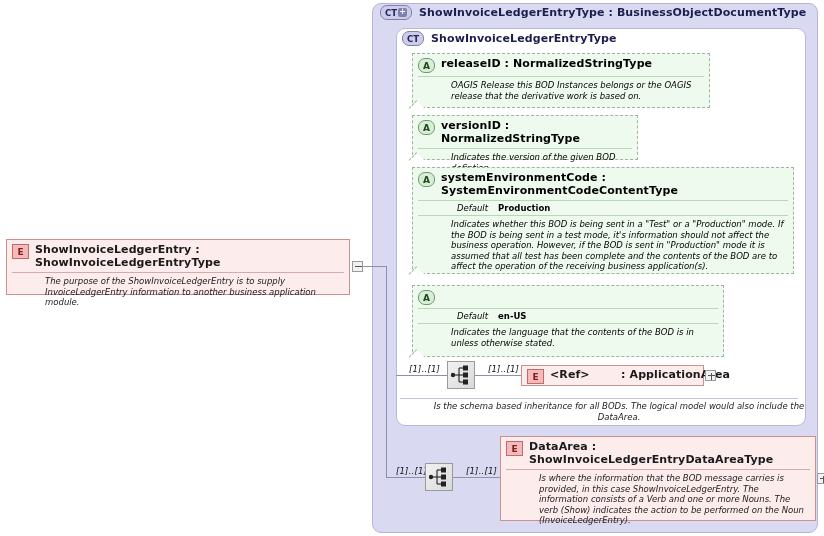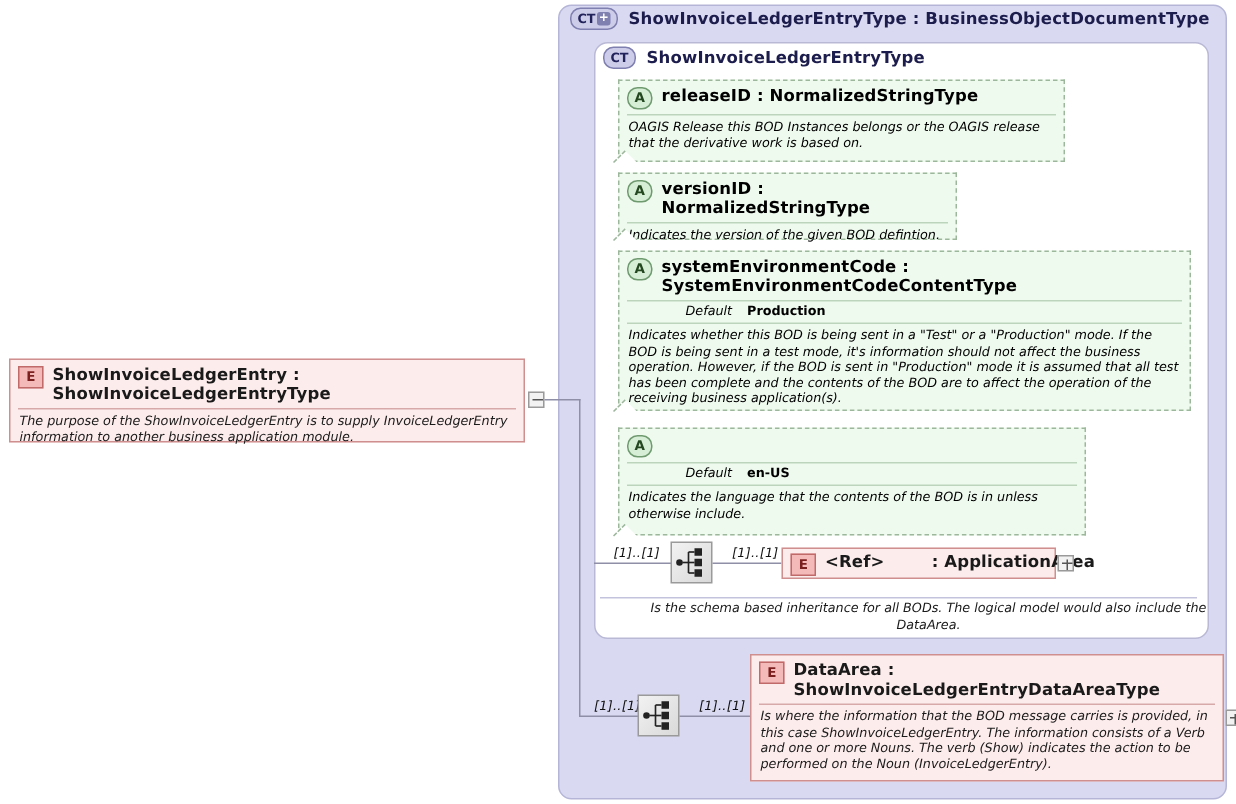--- a/index.html
+++ b/index.html
@@ -24,20 +24,21 @@
     box-sizing:border-box;margin-top:1px;
   }
   .node .hdr .ttl{
     font-size:11px;font-weight:bold;line-height:13px;
     letter-spacing:0.1px;
   }
   .node .sep{height:1px;margin:0 5px;}
   .node .doc{
     font-size:8.5px;font-style:italic;line-height:10.5px;
     padding:3px 6px 4px 6px;
+    margin-left:32px;
   }
   .node .defrow{
     font-size:8.5px;padding:2px 6px 2px 6px;display:flex;gap:10px;align-items:baseline;margin-left:38px;
   }
   .node .defrow .dlabel{font-style:italic;}
   .node .defrow .dval{font-weight:bold;font-size:8.5px;font-style:normal;}
 
   
   .el{background:#fdecec;border:1px solid #cf8f8f;}
   .el .badge{background:#f4b9b9;border:1px solid #c06a6a;color:#7b1f1f;}
@@ -172,21 +173,21 @@
   <div class="node at" style="left:412px;top:285px;width:312px;height:72px;">
     <div class="hdr">
       <span class="badge">A</span>
     </div>
     <div class="sep"></div>
     <div class="defrow">
       <span class="dlabel">Default</span>
       <span class="dval">en-US</span>
     </div>
     <div class="sep"></div>
-    <div class="doc">Indicates the language that the contents of the BOD is in unless otherwise include.</div>
+    <div class="doc">Indicates the language that the contents of the BOD is in unless otherwise stated.</div>
   </div>
 
   <div class="card" style="left:409px;top:364px;">[1]..[1]</div>
 
   <div class="line hline" style="left:396px;top:375px;width:52px;"></div>
 
   <div class="seq" style="left:447px;top:361px;">
     <svg width="26" height="26" viewBox="0 0 26 26">
       <circle cx="5" cy="13" r="2.2" fill="#222"></circle>
       <line x1="7" y1="13" x2="11" y2="13" stroke="#222" stroke-width="1.1"></line>

